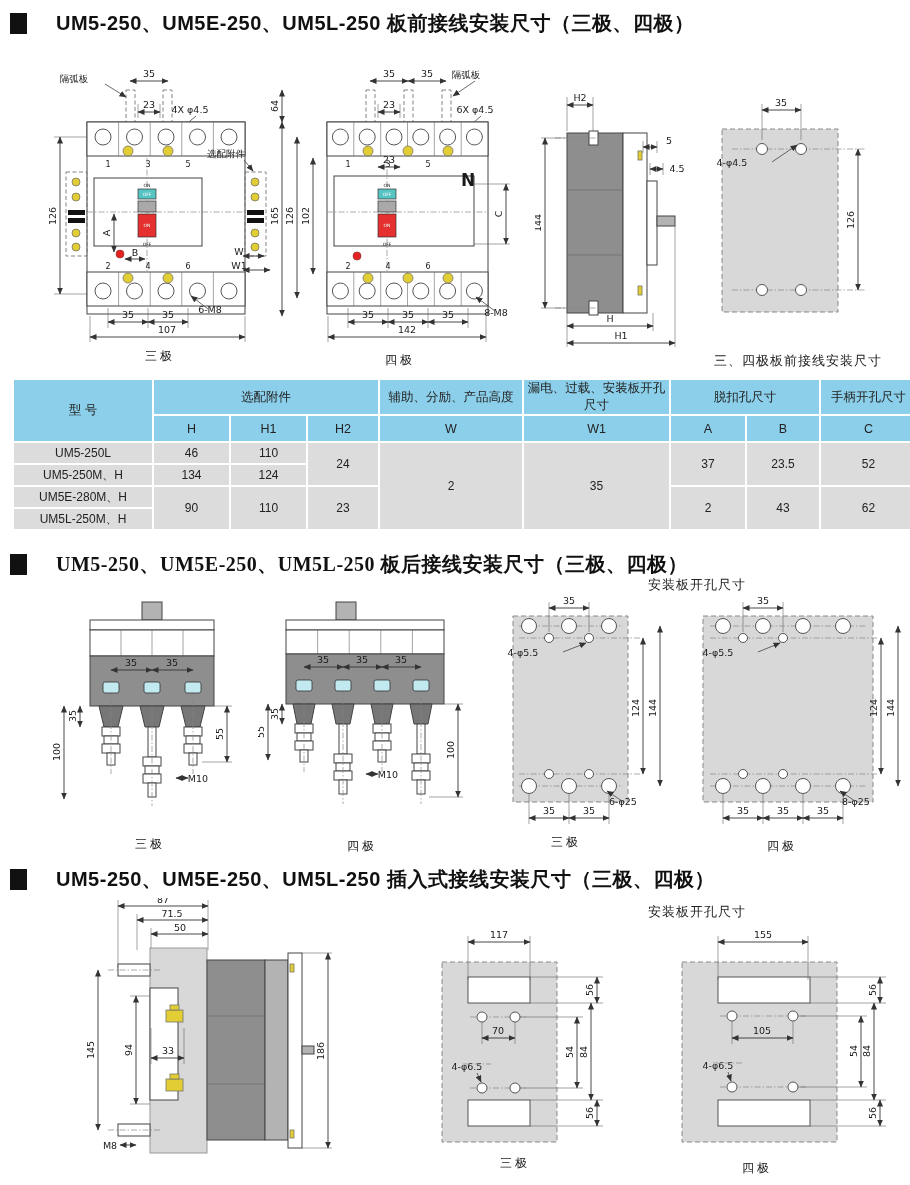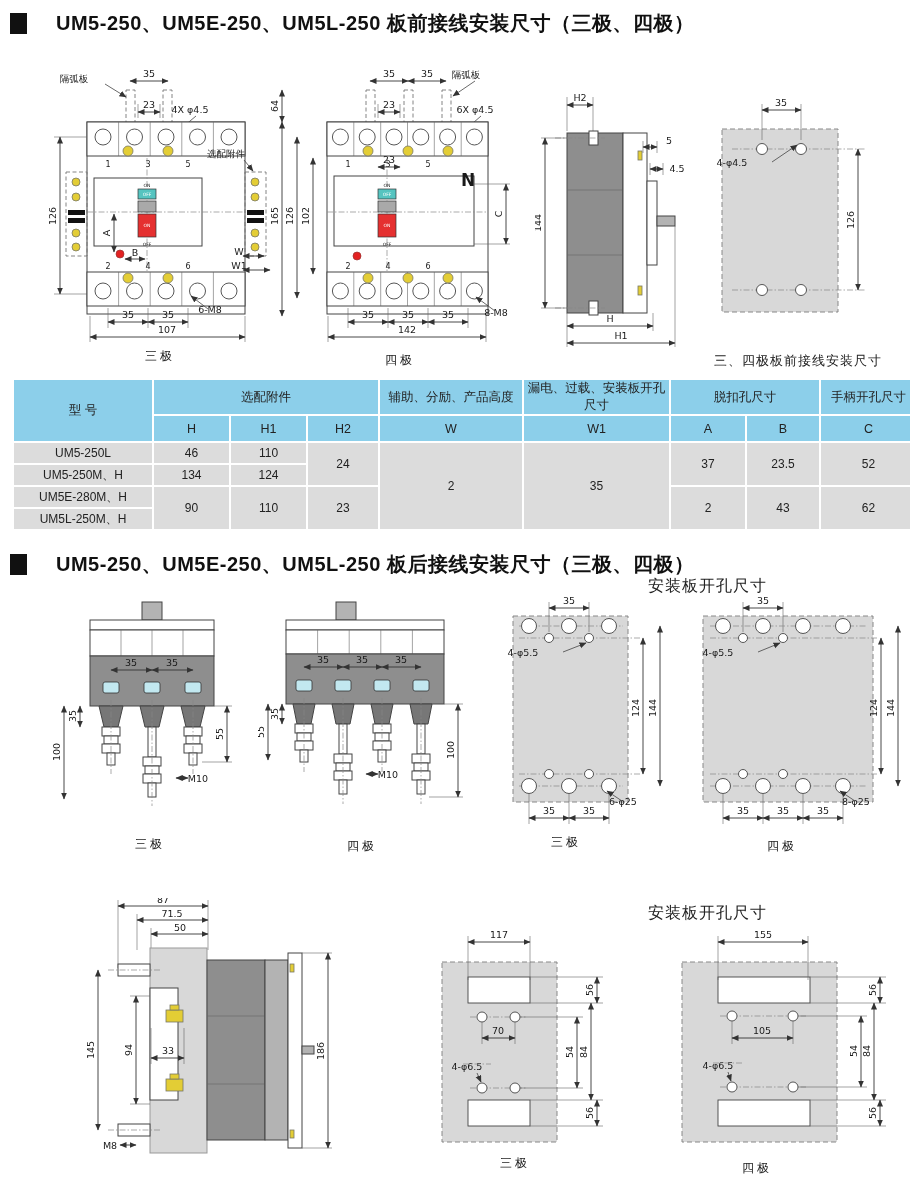--- a/index.html
+++ b/index.html
@@ -2,21 +2,21 @@
 <html><head>
 <meta charset="utf-8">
 <style>
   html,body{margin:0;padding:0;background:#fff;}
   .page{position:relative;width:910px;height:1185px;background:#fff;overflow:hidden;
         font-family:"Liberation Sans","DejaVu Sans",sans-serif;color:#1a1a1a;}
   .sec-title{position:absolute;left:10px;display:flex;align-items:center;gap:29px;
              font-weight:bold;font-size:20px;letter-spacing:0.5px;color:#111;}
   .bullet{width:17px;height:21px;background:#111;display:inline-block;}
   .cap{position:absolute;transform:translateX(-50%);font-size:12px;letter-spacing:3px;color:#222;white-space:nowrap;}
-  .lbl{position:absolute;font-size:16px;color:#222;letter-spacing:1px;white-space:nowrap;}
+  .lbl{position:absolute;font-size:13px;color:#222;letter-spacing:1px;white-space:nowrap;}
   .longcap{position:absolute;font-size:13px;color:#222;letter-spacing:1px;white-space:nowrap;}
   .panel{position:absolute;}
   
   .oln{fill:#fff;stroke:#444;stroke-width:1;}
   .dk{fill:#8e8e8e;stroke:#444;stroke-width:1;}
   .dk2{fill:#777;stroke:#444;stroke-width:1;}
   .md{fill:#b3b3b3;stroke:#444;stroke-width:1;}
   .lt{fill:#d8d8d8;stroke:#999;stroke-width:1;}
   .plate{fill:#d8d8d8;stroke:#888;stroke-width:1;stroke-dasharray:5 3;}
   .yw{fill:#e3cd35;stroke:#776;stroke-width:0.8;}
@@ -402,21 +402,21 @@
         <td rowspan="2">2</td>
         <td rowspan="2">43</td>
         <td rowspan="2">62</td>
       </tr>
       <tr>
         <td>UM5L-250M、H</td>
       </tr>
     </tbody>
   </table>
 
-  <div class="sec-title" style="top:551px;">
+  <div class="sec-title" style="top:551px;font-family:Liberation Serif, serif;">
     <span class="bullet"></span>
     <span>UM5-250、UM5E-250、UM5L-250 板后接线安装尺寸（三极、四极）</span>
   </div>
   <div class="lbl" style="left:648px;top:576px">安装板开孔尺寸</div>
 
   <svg class="panel" style="left:50px;top:592px" width="208" height="243" viewBox="0 0 208 243">
     <rect class="md" x="92" y="10" width="20" height="18"></rect>
     <g>
       <rect class="oln" x="40" y="28" width="124" height="10"></rect>
       <rect class="oln" x="40" y="38" width="124" height="26"></rect>
@@ -611,20 +611,24 @@
     <text class="t" x="55" y="218">35</text>
     <line class="dim" x1="75" y1="222" x2="115" y2="222" marker-start="url(#ar)" marker-end="url(#ar)"></line>
     <text class="t" x="95" y="218">35</text>
     <line class="dim" x1="115" y1="222" x2="155" y2="222" marker-start="url(#ar)" marker-end="url(#ar)"></line>
     <text class="t" x="135" y="218">35</text>
     <text class="t" x="168" y="209" text-anchor="start">8-φ25</text>
     <line class="lead" x1="167" y1="205" x2="152" y2="195" marker-end="url(#ar)"></line>
   </svg>
   <div class="cap" style="left:782px;top:838px">四极</div>
 
+  <div class="sec-title" style="top:866px;">
+    <span class="bullet"></span>
+    <span>UM5-250、UM5E-250、UM5L-250 插入式接线安装尺寸（三极、四极）</span>
+  </div>
   <div class="lbl" style="left:648px;top:903px">安装板开孔尺寸</div>
 
   <svg class="panel" style="left:80px;top:898px" width="285" height="285" viewBox="0 0 285 285">
     <line class="ext" x1="38" y1="2" x2="38" y2="70"></line>
       <line class="ext" x1="57" y1="16" x2="57" y2="52"></line>
     <line class="ext" x1="71" y1="30" x2="71" y2="52"></line>
       <line class="ext" x1="128" y1="2" x2="128" y2="52"></line>
     <line class="dim" x1="38" y1="8" x2="128" y2="8" marker-start="url(#ar)" marker-end="url(#ar)"></line>
     <text class="t" x="83" y="5">87</text>
     <line class="dim" x1="57" y1="22" x2="128" y2="22" marker-start="url(#ar)" marker-end="url(#ar)"></line>

